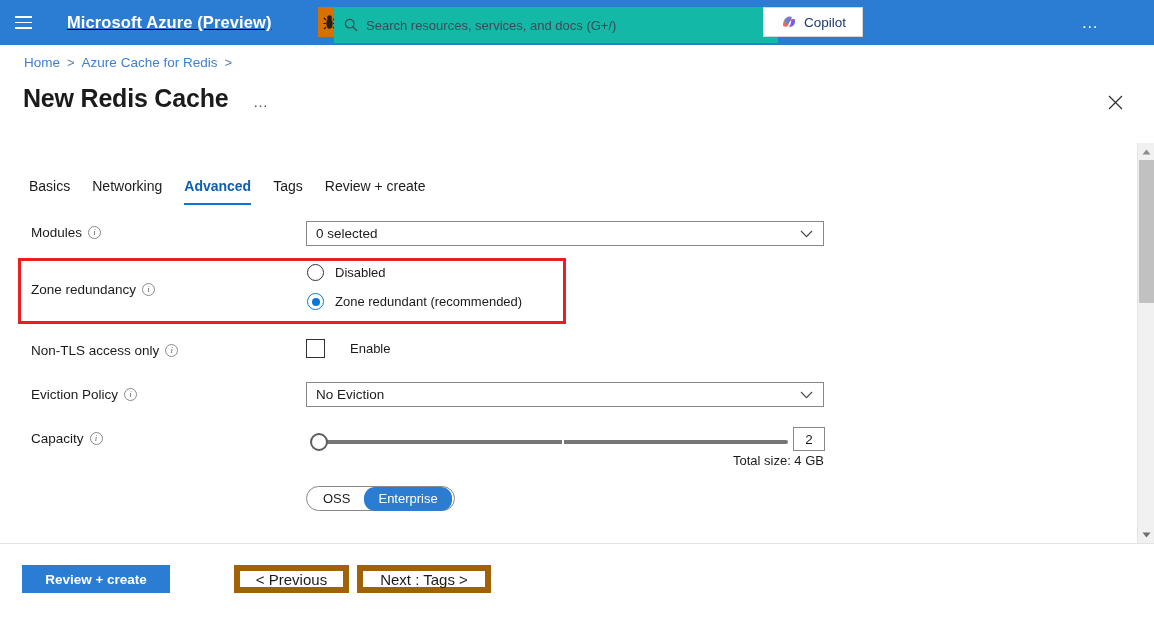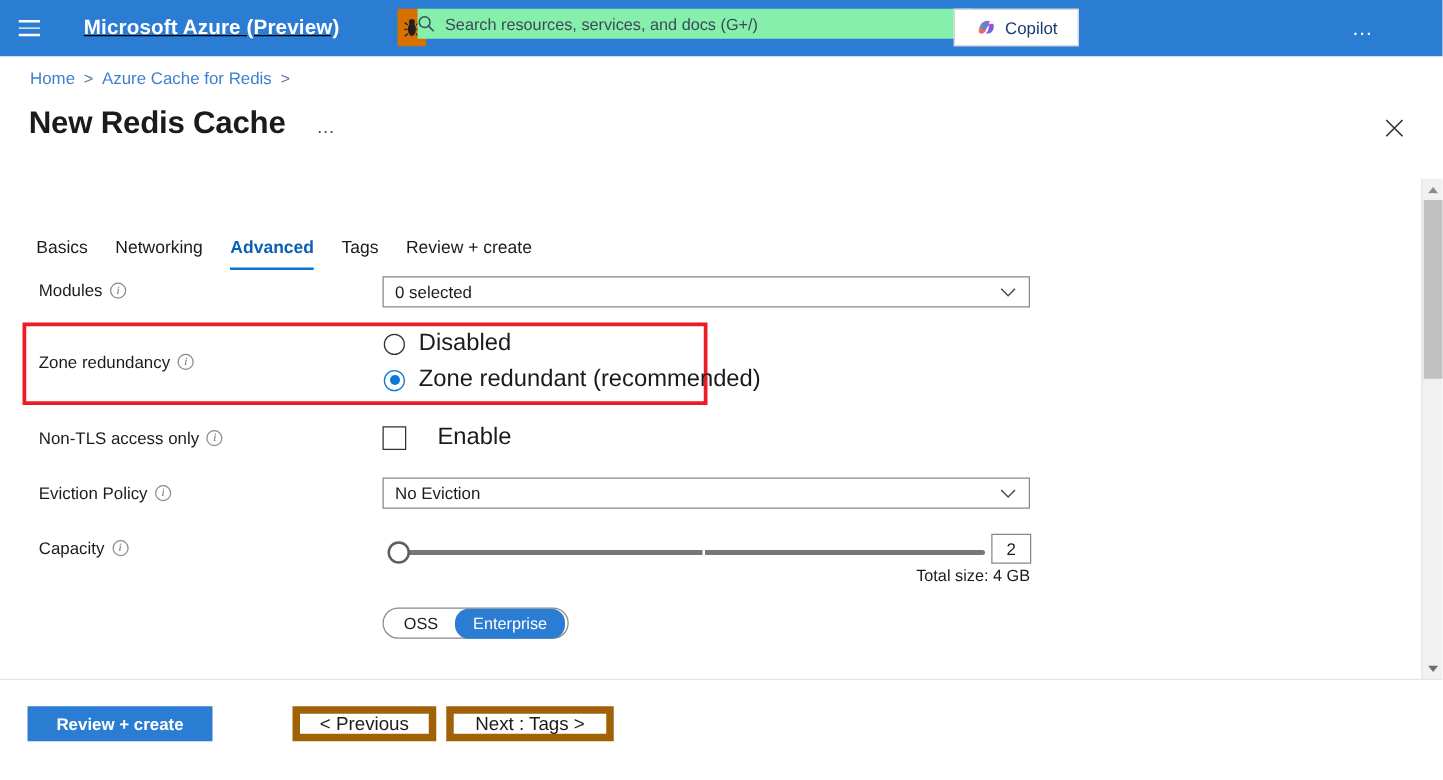--- a/index.html
+++ b/index.html
@@ -32,24 +32,24 @@
   }
   #bug-badge {
     position: absolute; left: 318px; top: 7px;
     width: 23px; height: 30px;
     background: #d87000;
     display: flex; align-items: center; justify-content: center;
   }
   #bug-badge svg { display: block; }
   #searchbox {
     position: absolute; left: 334px; top: 7px;
-    width: 444px; height: 24px;
-    background: #86efac;
+    width: 444px; height: 36px;
+    background: #14b8a6;
     display: flex; align-items: center;
-    gap: 8px; cursor: text;
+    padding-left: 10px; gap: 8px; cursor: text;
   }
   #searchbox .mag { flex: 0 0 auto; display: block; }
   #search-input {
     border: none; background: transparent; outline: none;
     font-family: "Liberation Sans", sans-serif;
     font-size: 13px; color: #30373d; width: 400px;
   }
   #search-input::placeholder { color: #3b4a57; opacity: 1; }
   #copilot-btn {
     position: absolute; left: 763px; top: 7px;
@@ -98,21 +98,21 @@
 
   
   #content {
     position: absolute; left: 0; top: 143px;
     width: 1137px; height: 400px;
     background: #ffffff;
   }
 
   
   #tabs {
-    position: absolute; left: 29px; top: 46px;
+    position: absolute; left: 29px; top: 35px;
     display: flex; align-items: flex-end; gap: 22px; text-align: center;
   }
   .tab {
     font-size: 14px; color: #1b1b1b; cursor: pointer;
     padding-bottom: 9px; border-bottom: 2.5px solid transparent;
     white-space: nowrap;
   }
   .tab.active { font-weight: bold; color: #0b5fb5; border-bottom-color: #0b77d4; }
 
   
@@ -151,21 +151,21 @@
     width: 17px; height: 17px; border-radius: 50%;
     border: 1.4px solid #323130; background: #fff;
     flex: 0 0 auto; position: relative;
   }
   .radio.checked { border-color: #0b77d4; border-width: 1.5px; }
   .radio.checked::after {
     content: ""; position: absolute; left: 50%; top: 50%;
     width: 8px; height: 8px; border-radius: 50%;
     background: #0b77d4; transform: translate(-50%, -50%);
   }
-  .radio-label { font-size: 19px; color: #1b1b1b; white-space: nowrap; }
+  .radio-label { font-size: 13px; color: #1b1b1b; white-space: nowrap; }
 
   .checkbox-row { display: flex; align-items: center; gap: 25px; cursor: pointer; }
   .checkbox {
     width: 19px; height: 19px; border: 1.6px solid #323130;
     background: #fff; flex: 0 0 auto;
   }
 
   
   #slider-wrap {
     position: absolute; left: 306px; top: 288px;

